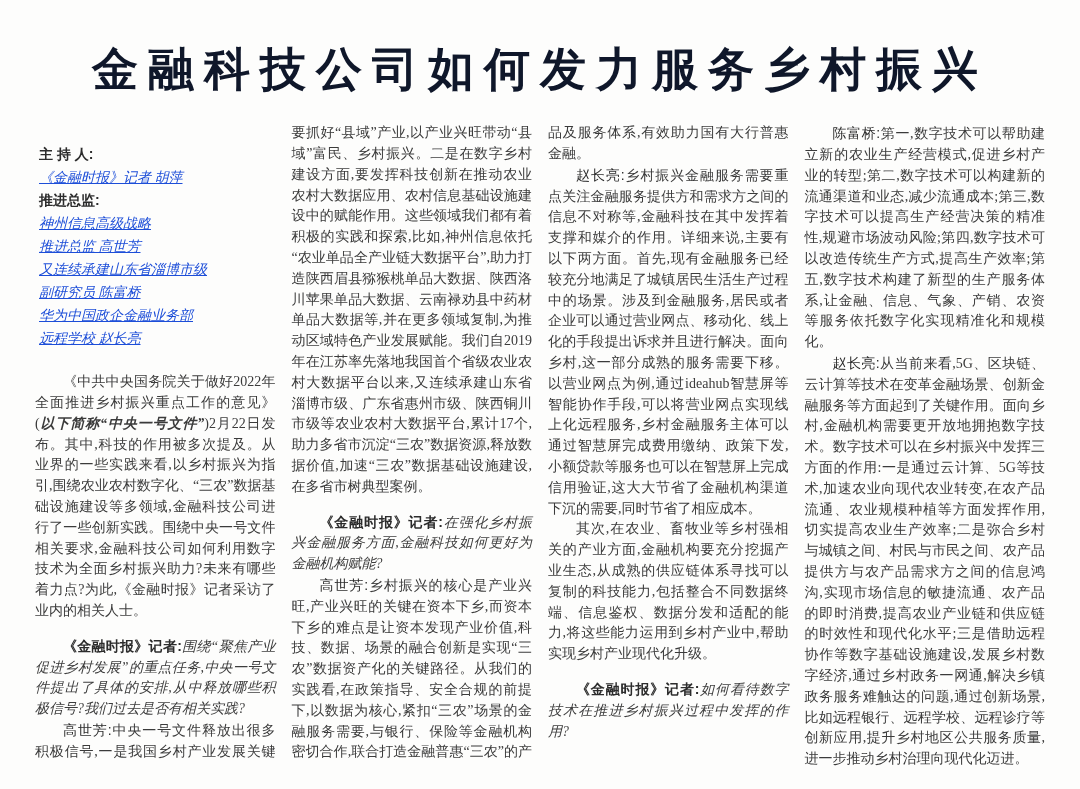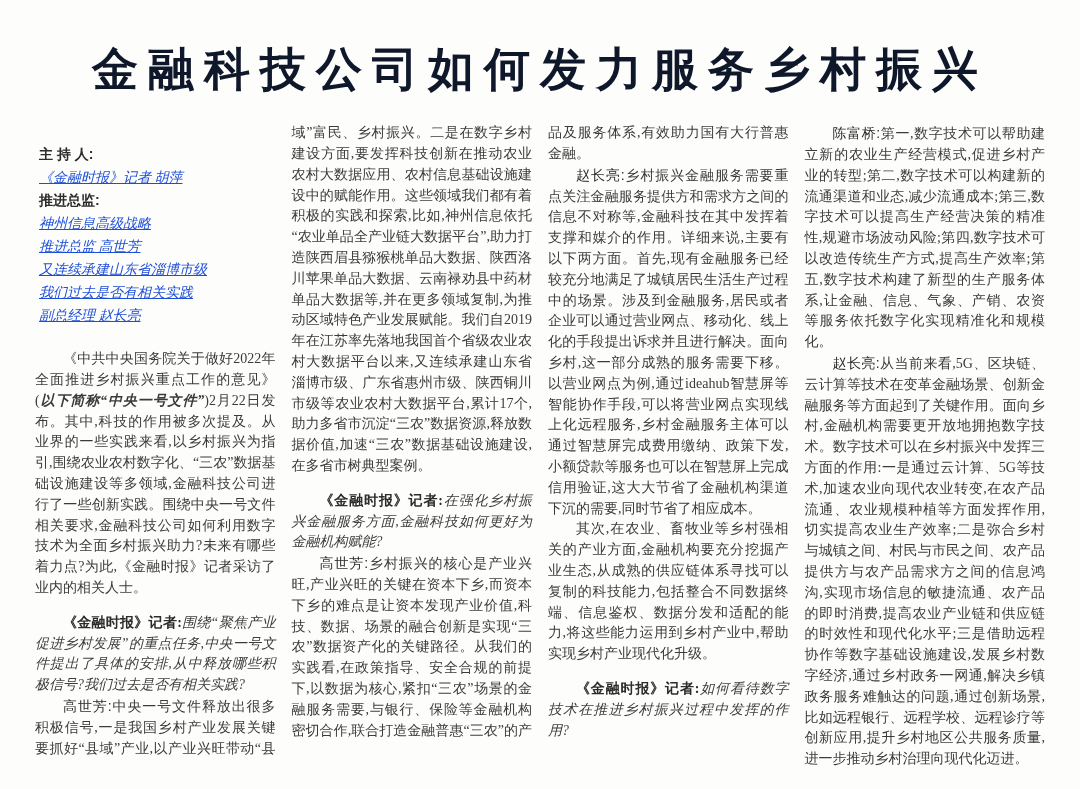--- a/index.html
+++ b/index.html
@@ -60,21 +60,21 @@
     color:#1d4ed8;
     text-decoration:underline;
   }
   .guest-lines div{white-space:nowrap;}
   .para{
     margin:0;
     text-indent:2em;
   }
   .para.q{margin-top:14px;}
   .q-label{
-    font-family:Liberation Serif, serif;
+    font-family:Liberation Sans, sans-serif;
     font-weight:bold;
     font-style:normal;
     color:#2c2c2c;
     margin-top:16px;
   }
   .q-text{
     font-style:italic;
     color:#3d3d3d;
   }
   .speaker{
@@ -101,22 +101,23 @@
       <div class="byline-row">
         <span class="byline-label">主 持 人:</span>
           <span class="kai">《金融时报》记者 胡萍</span>
       </div>
       <div class="byline-row">
         <span class="byline-label">推进总监:</span>
         <div class="guest-lines kai">
           <div>神州信息高级战略</div>
           <div>推进总监 高世芳</div>
           <div>又连续承建山东省淄博市级</div>
-          <div>我们过去是否有相关实践</div>
-          <div>副总经理 赵长亮</div>
+          <div>副研究员 陈富桥</div>
+          <div>华为中国政企金融业务部</div>
+          <div>远程学校 赵长亮</div>
         </div>
       </div>
     </div>
 
     <p class="para"><span>《中共中央国务院关于做好2022年全面推进乡村振兴重点工作的意见》(</span><span class="lead-em">以下简称“中央一号文件”</span><span>)2月22日发布。其中,科技的作用被多次提及。从业界的一些实践来看,以乡村振兴为指引,围绕农业农村数字化、“三农”数据基础设施建设等多领域,金融科技公司进行了一些创新实践。围绕中央一号文件相关要求,金融科技公司如何利用数字技术为全面乡村振兴助力?未来有哪些着力点?为此,《金融时报》记者采访了业内的相关人士。</span></p>
 
     <p class="para q"><span class="q-label">《金融时报》记者:</span><span class="q-text">围绕“聚焦产业促进乡村发展”的重点任务,中央一号文件提出了具体的安排,从中释放哪些积极信号?我们过去是否有相关实践?</span></p>
 
     <p class="para"><span class="speaker">高世芳:</span><span>中央一号文件释放出很多积极信号,一是我国乡村产业发展关键要抓好“县域”产业,以产业兴旺带动“县域”富民、乡村振兴。二是在数字乡村建设方面,要发挥科技创新在推动农业农村大数据应用、农村信息基础设施建设中的赋能作用。这些领域我们都有着积极的实践和探索,比如,神州信息依托“农业单品全产业链大数据平台”,助力打造陕西眉县猕猴桃单品大数据、陕西洛川苹果单品大数据、云南禄劝县中药材单品大数据等,并在更多领域复制,为推动区域特色产业发展赋能。我们自2019年在江苏率先落地我国首个省级农业农村大数据平台以来,又连续承建山东省淄博市级、广东省惠州市级、陕西铜川市级等农业农村大数据平台,累计17个,助力多省市沉淀“三农”数据资源,释放数据价值,加速“三农”数据基础设施建设,在多省市树典型案例。</span></p>
 

